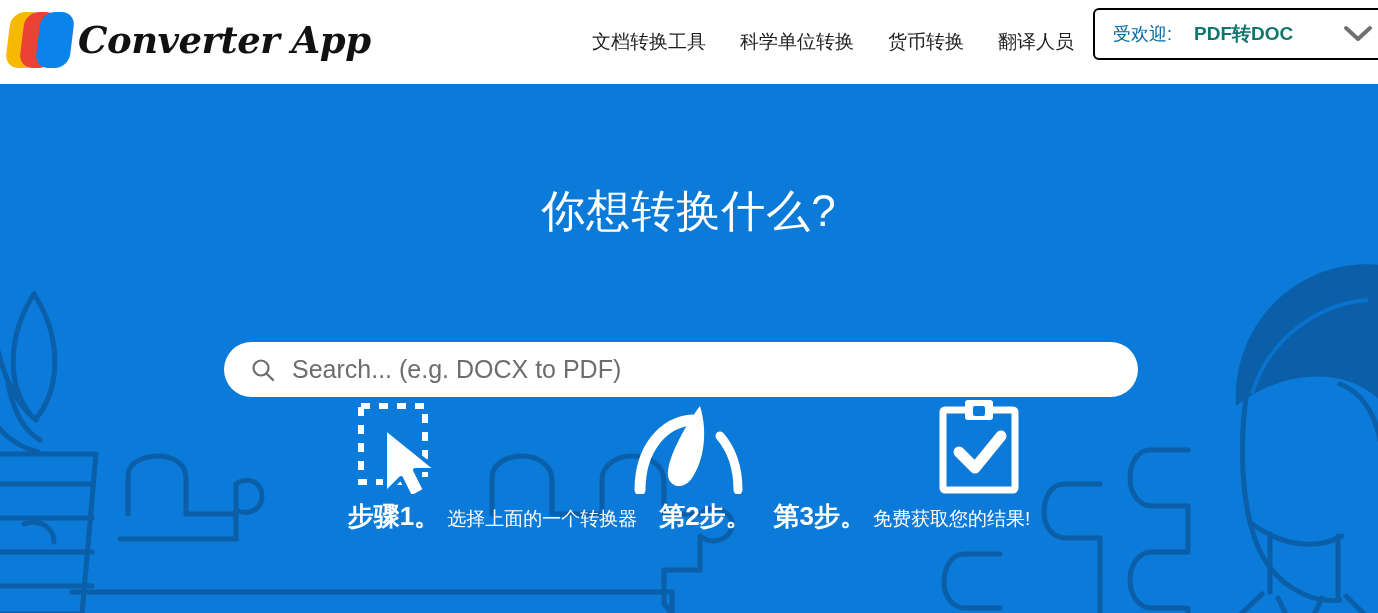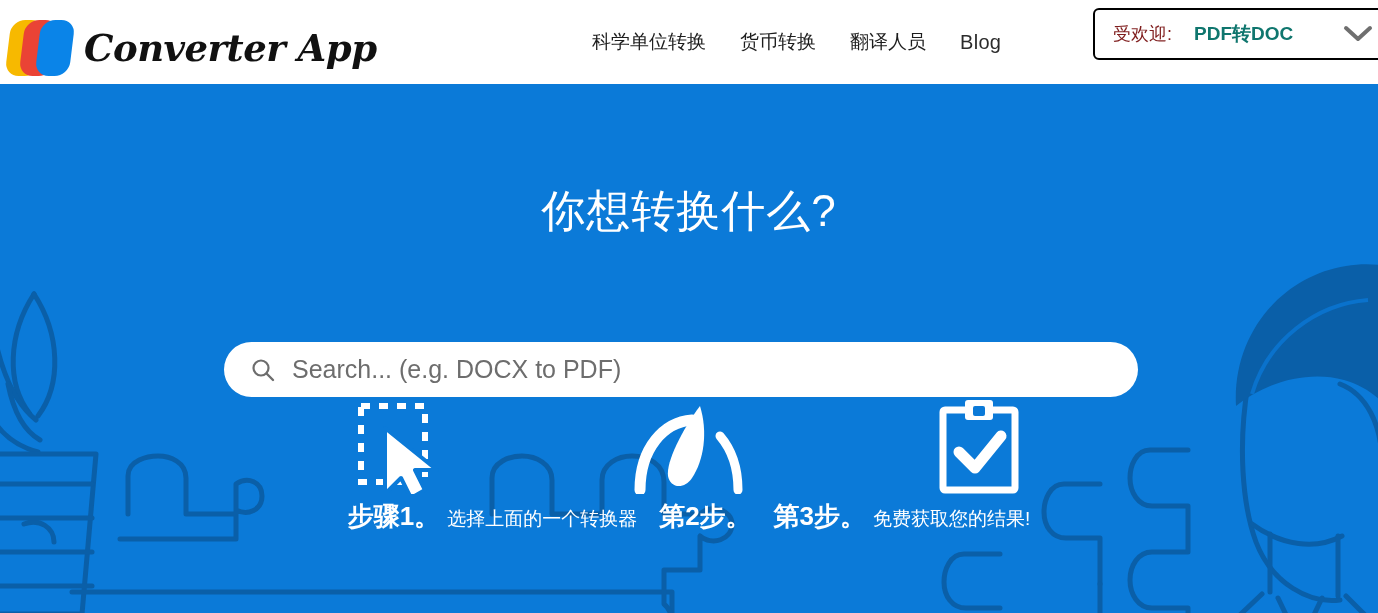--- a/index.html
+++ b/index.html
@@ -12,22 +12,22 @@
 
   
   .header {
     position: absolute; left: 0; top: 0;
     width: 1378px; height: 84px;
     background: #ffffff;
     display: flex; align-items: center;
   }
 
   .brand {
-    position: absolute; left: 8px; top: 20px;
-    display: flex; align-items: center; gap: 14px;
+    position: absolute; left: 8px; top: 12px;
+    display: flex; align-items: center; gap: 8px;
   }
   .logo-mark {
     position: relative;
     width: 62px; height: 56px;
   }
   .logo-mark span {
     position: absolute; top: 0;
     width: 34px; height: 56px;
     border-radius: 14px;
   }
@@ -63,21 +63,21 @@
   .popular-select {
     position: absolute; left: 1093px; top: 8px;
     width: 300px; height: 52px;
     border: 2px solid #000000;
     border-radius: 6px;
     background: #ffffff;
     display: flex; align-items: center;
     padding: 0 18px;
     cursor: pointer;
   }
-  .ps-label { font-size: 18px; color: #7f1d1d; white-space: nowrap; }
+  .ps-label { font-size: 18px; color: #0369a1; white-space: nowrap; }
   .ps-value { font-size: 19px; font-weight: bold; color: #0f766e; margin-left: 22px; white-space: nowrap; }
   .ps-chev { margin-left: auto; display: flex; align-items: center; }
 
   
   .hero {
     position: absolute; left: 0; top: 84px;
     width: 1378px; height: 529px;
     background: #0b7ad8;
     overflow: hidden;
   }
@@ -143,20 +143,21 @@
   <div class="brand">
     <div class="logo-mark">
       <span class="blob-y skew"></span>
       <span class="blob-r skew"></span>
       <span class="blob-b skew"></span>
     </div>
     <div class="brand-name">Converter App</div>
   </div>
 
   <nav class="nav">
+    <div class="nav-item">文档转换工具</div>
     <div class="nav-item">科学单位转换</div>
     <div class="nav-item">货币转换</div>
     <div class="nav-item">翻译人员</div>
     <div class="nav-item latin">Blog</div>
   </nav>
 
   <div class="popular-select">
     <span class="ps-label">受欢迎:</span>
     <span class="ps-value">PDF转DOC</span>
     <span class="ps-chev">

